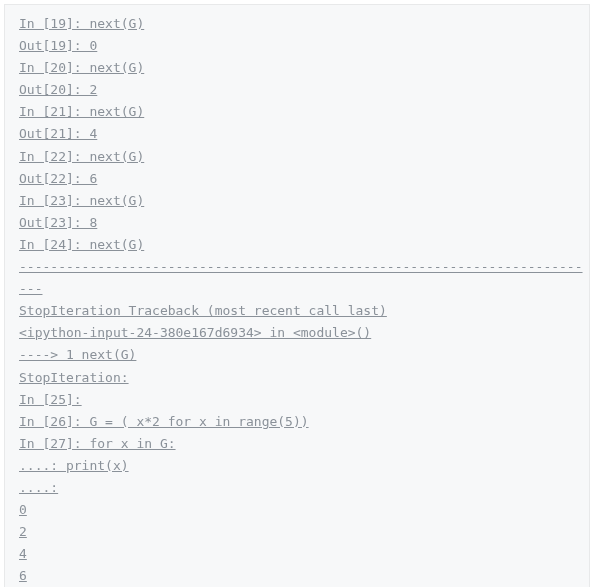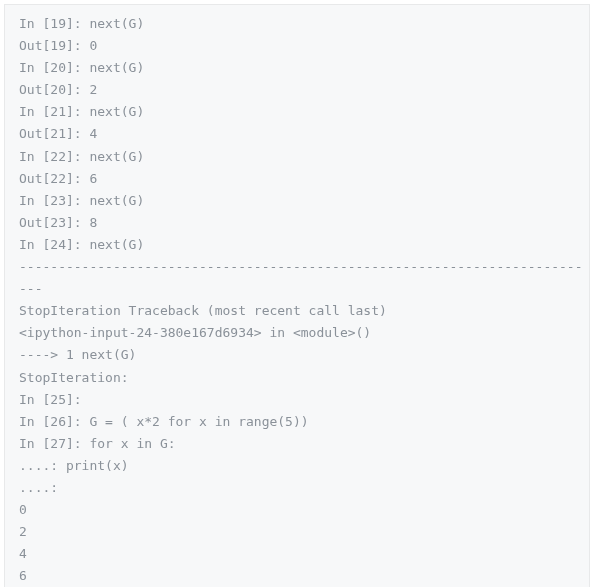--- a/index.html
+++ b/index.html
@@ -16,18 +16,19 @@
       padding: 8px 14px;
       color: #8a9199;
       white-space: pre;
       overflow-x: auto;
       width: 100%;
       height: 100%;
     }
     .line {
       display: block;
       min-height: 1.7em;
+      text-decoration: underline;
     }
   </style>
 </head>
 <body>
 
 <pre class="code-block"><span class="line">In [19]: next(G)</span><span class="line">Out[19]: 0</span><span class="line">In [20]: next(G)</span><span class="line">Out[20]: 2</span><span class="line">In [21]: next(G)</span><span class="line">Out[21]: 4</span><span class="line">In [22]: next(G)</span><span class="line">Out[22]: 6</span><span class="line">In [23]: next(G)</span><span class="line">Out[23]: 8</span><span class="line">In [24]: next(G)</span><span class="line">------------------------------------------------------------------------</span><span class="line">---</span><span class="line">StopIteration Traceback (most recent call last)</span><span class="line">&lt;ipython-input-24-380e167d6934&gt; in &lt;module&gt;()</span><span class="line">----&gt; 1 next(G)</span><span class="line">StopIteration:</span><span class="line">In [25]:</span><span class="line">In [26]: G = ( x*2 for x in range(5))</span><span class="line">In [27]: for x in G:</span><span class="line">....: print(x)</span><span class="line">....:</span><span class="line">0</span><span class="line">2</span><span class="line">4</span><span class="line">6</span></pre>
 
 </body></html>

